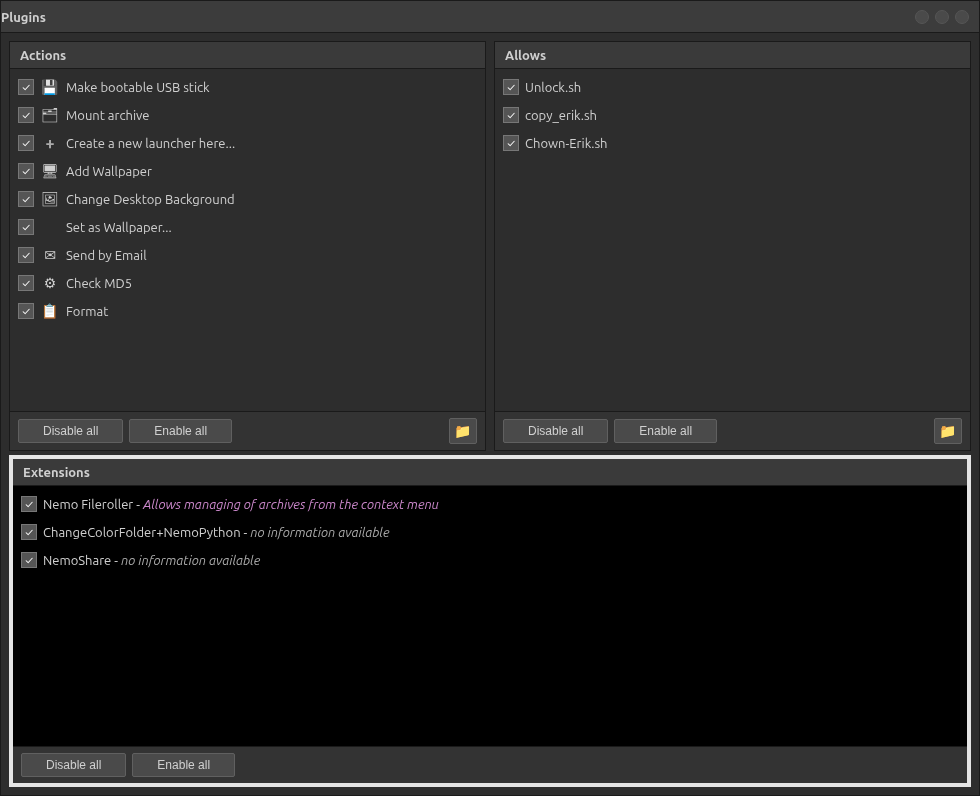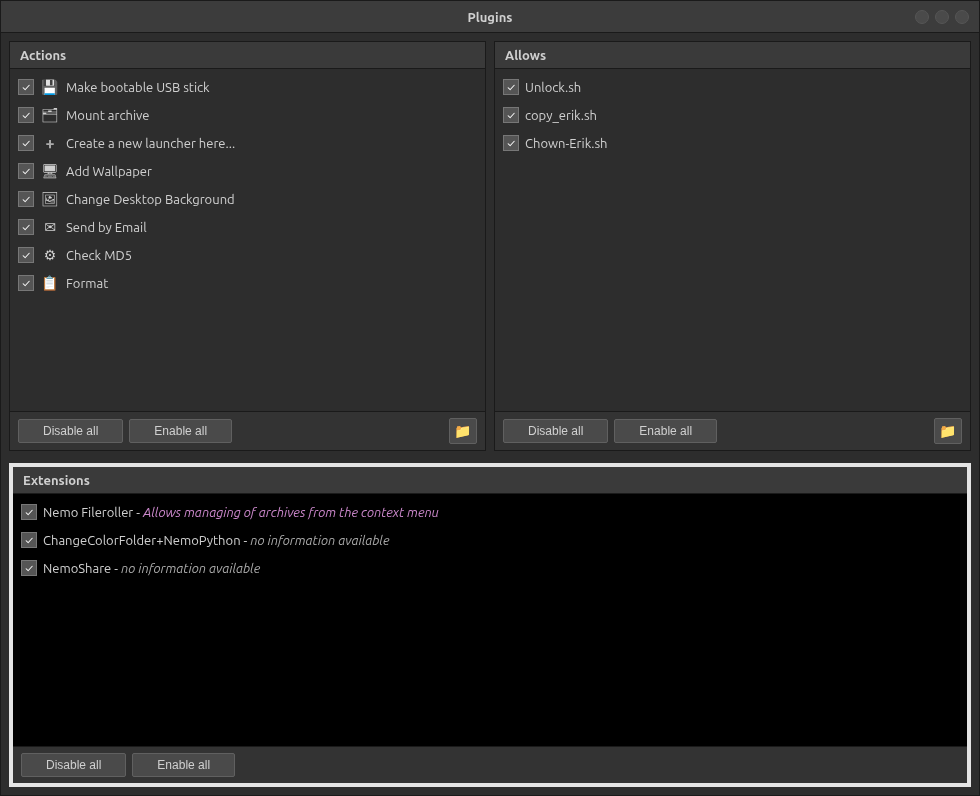--- a/index.html
+++ b/index.html
@@ -20,21 +20,20 @@
       border: 1px solid #1a1a1a;
       display: flex;
       flex-direction: column;
     }
 
     .title-bar {
       background: #3c3c3c;
       height: 32px;
       display: flex;
       align-items: center;
-      justify-content: center;
       position: relative;
       border-bottom: 1px solid #1a1a1a;
       flex-shrink: 0;
     }
 
     .title-bar-title {
       color: #d0d0d0;
       font-size: 13px;
       font-weight: bold;
     }
@@ -55,21 +54,21 @@
       border: 1px solid #555;
       background: #4a4a4a;
       cursor: pointer;
     }
 
     .content-area {
       flex: 1;
       display: flex;
       flex-direction: column;
       padding: 8px;
-      gap: 12px;
+      gap: 4px;
     }
 
     .top-row {
       display: flex;
       gap: 8px;
       height: 410px;
     }
 
     .panel {
       background: #2d2d2d;
@@ -243,20 +242,25 @@
             <div class="item-icon">🖥</div>
             <span class="item-label">Add Wallpaper</span>
           </div>
 
           <div class="item-row">
             <div class="checkbox checked"></div>
             <div class="item-icon">🖼</div>
             <span class="item-label">Change Desktop Background</span>
           </div>
 
+          <div class="item-row">
+            <div class="checkbox checked"></div>
+            <div class="item-icon"></div>
+            <span class="item-label">Set as Wallpaper...</span>
+          </div>
 
           <div class="item-row">
             <div class="checkbox checked"></div>
             <div class="item-icon">✉</div>
             <span class="item-label">Send by Email</span>
           </div>
 
           <div class="item-row">
             <div class="checkbox checked"></div>
             <div class="item-icon">⚙</div>

